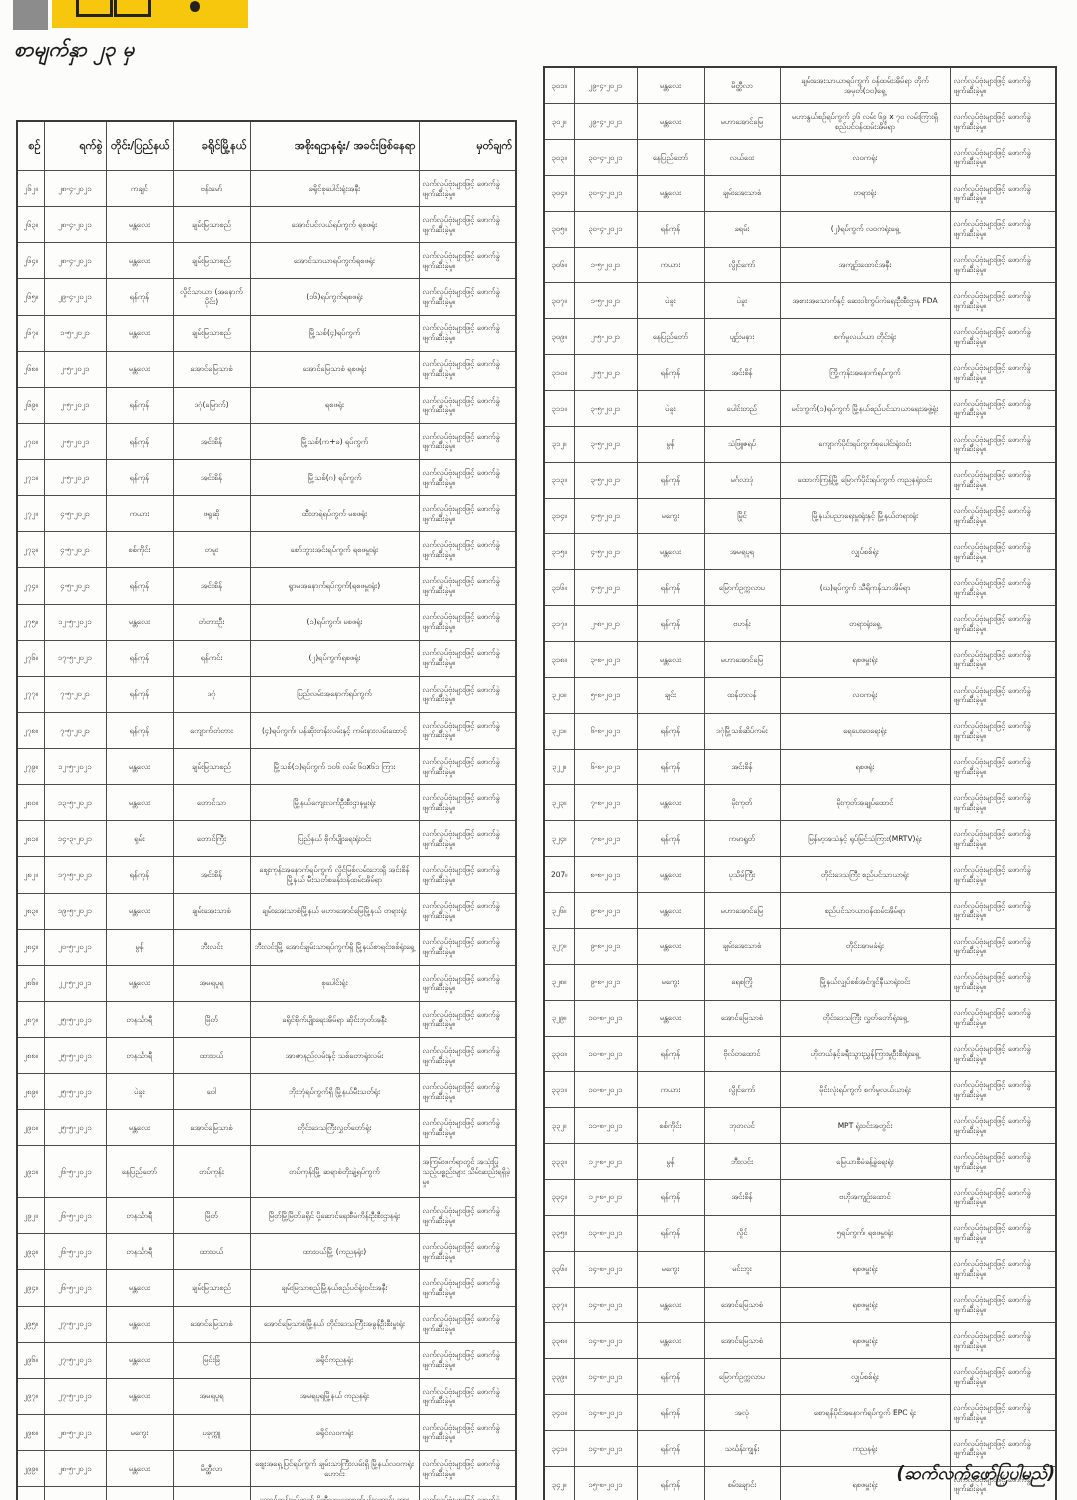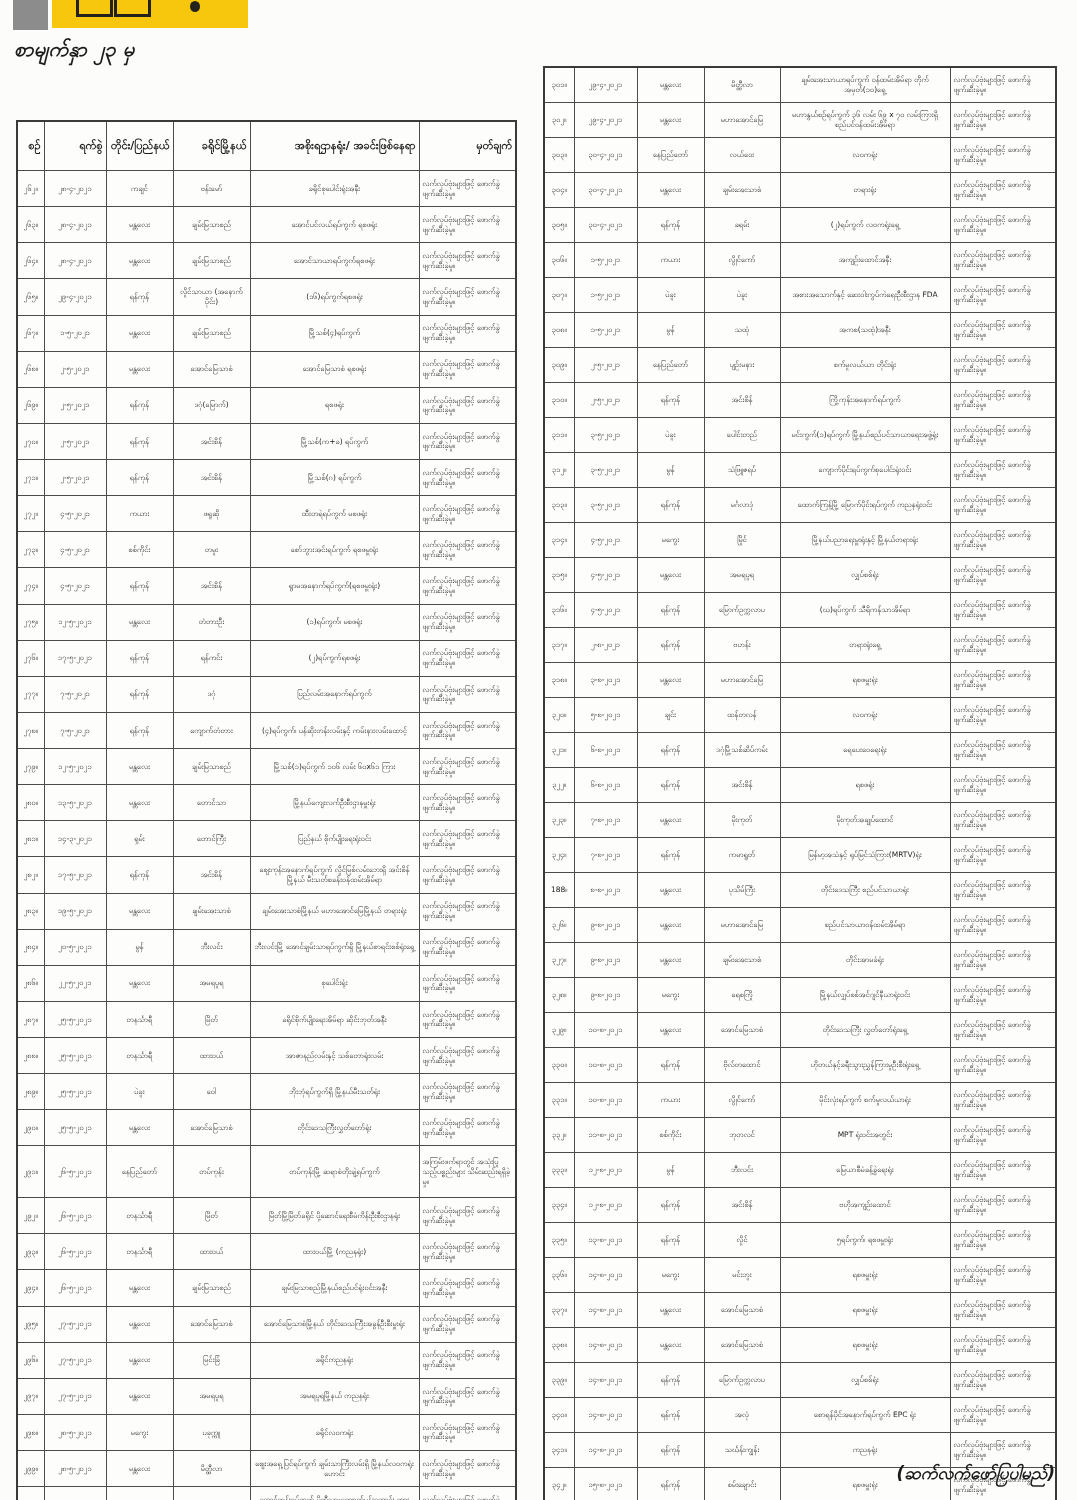--- a/index.html
+++ b/index.html
@@ -433,28 +433,20 @@
       </tr>
       <tr>
         <td>၃၀၇။</td>
         <td>၁-၅-၂၀၂၁</td>
         <td>ပဲခူး</td>
         <td>ပဲခူး</td>
         <td>အစားအသောက်နှင့် ဆေးဝါးကွပ်ကဲရေးဦးစီးဌာန FDA</td>
         <td>လက်လုပ်ဗုံးများဖြင့် ဖောက်ခွဲဖျက်ဆီးခဲ့မှု။</td>
       </tr>
       <tr>
-        <td>၃၀၈။</td>
-        <td>၁-၅-၂၀၂၁</td>
-        <td>မွန်</td>
-        <td>သထုံ</td>
-        <td>အကစ(သထုံ)အနီး</td>
-        <td>လက်လုပ်ဗုံးများဖြင့် ဖောက်ခွဲဖျက်ဆီးခဲ့မှု။</td>
-      </tr>
-      <tr>
         <td>၃၀၉။</td>
         <td>၂-၅-၂၀၂၁</td>
         <td>နေပြည်တော်</td>
         <td>ပျဉ်းမနား</td>
         <td>စက်မှုလယ်ယာ တိုင်းရုံး</td>
         <td>လက်လုပ်ဗုံးများဖြင့် ဖောက်ခွဲဖျက်ဆီးခဲ့မှု။</td>
       </tr>
       <tr>
         <td>၃၁၀။</td>
         <td>၂-၅-၂၀၂၁</td>
@@ -561,21 +553,21 @@
       </tr>
       <tr>
         <td>၃၂၄။</td>
         <td>၇-၈-၂၀၂၁</td>
         <td>ရန်ကုန်</td>
         <td>ကမာရွတ်</td>
         <td>မြန်မာ့အသံနှင့် ရုပ်မြင်သံကြား(MRTV)ရုံး</td>
         <td>လက်လုပ်ဗုံးများဖြင့် ဖောက်ခွဲဖျက်ဆီးခဲ့မှု။</td>
       </tr>
       <tr>
-        <td>188။</td>
+        <td>207။</td>
         <td>၈-၈-၂၀၂၁</td>
         <td>မန္တလေး</td>
         <td>ပုသိမ်ကြီး</td>
         <td>တိုင်းဒေသကြီး စည်ပင်သာယာရုံး</td>
         <td>လက်လုပ်ဗုံးများဖြင့် ဖောက်ခွဲဖျက်ဆီးခဲ့မှု။</td>
       </tr>
       <tr>
         <td>၃၂၆။</td>
         <td>၉-၈-၂၀၂၁</td>
         <td>မန္တလေး</td>

